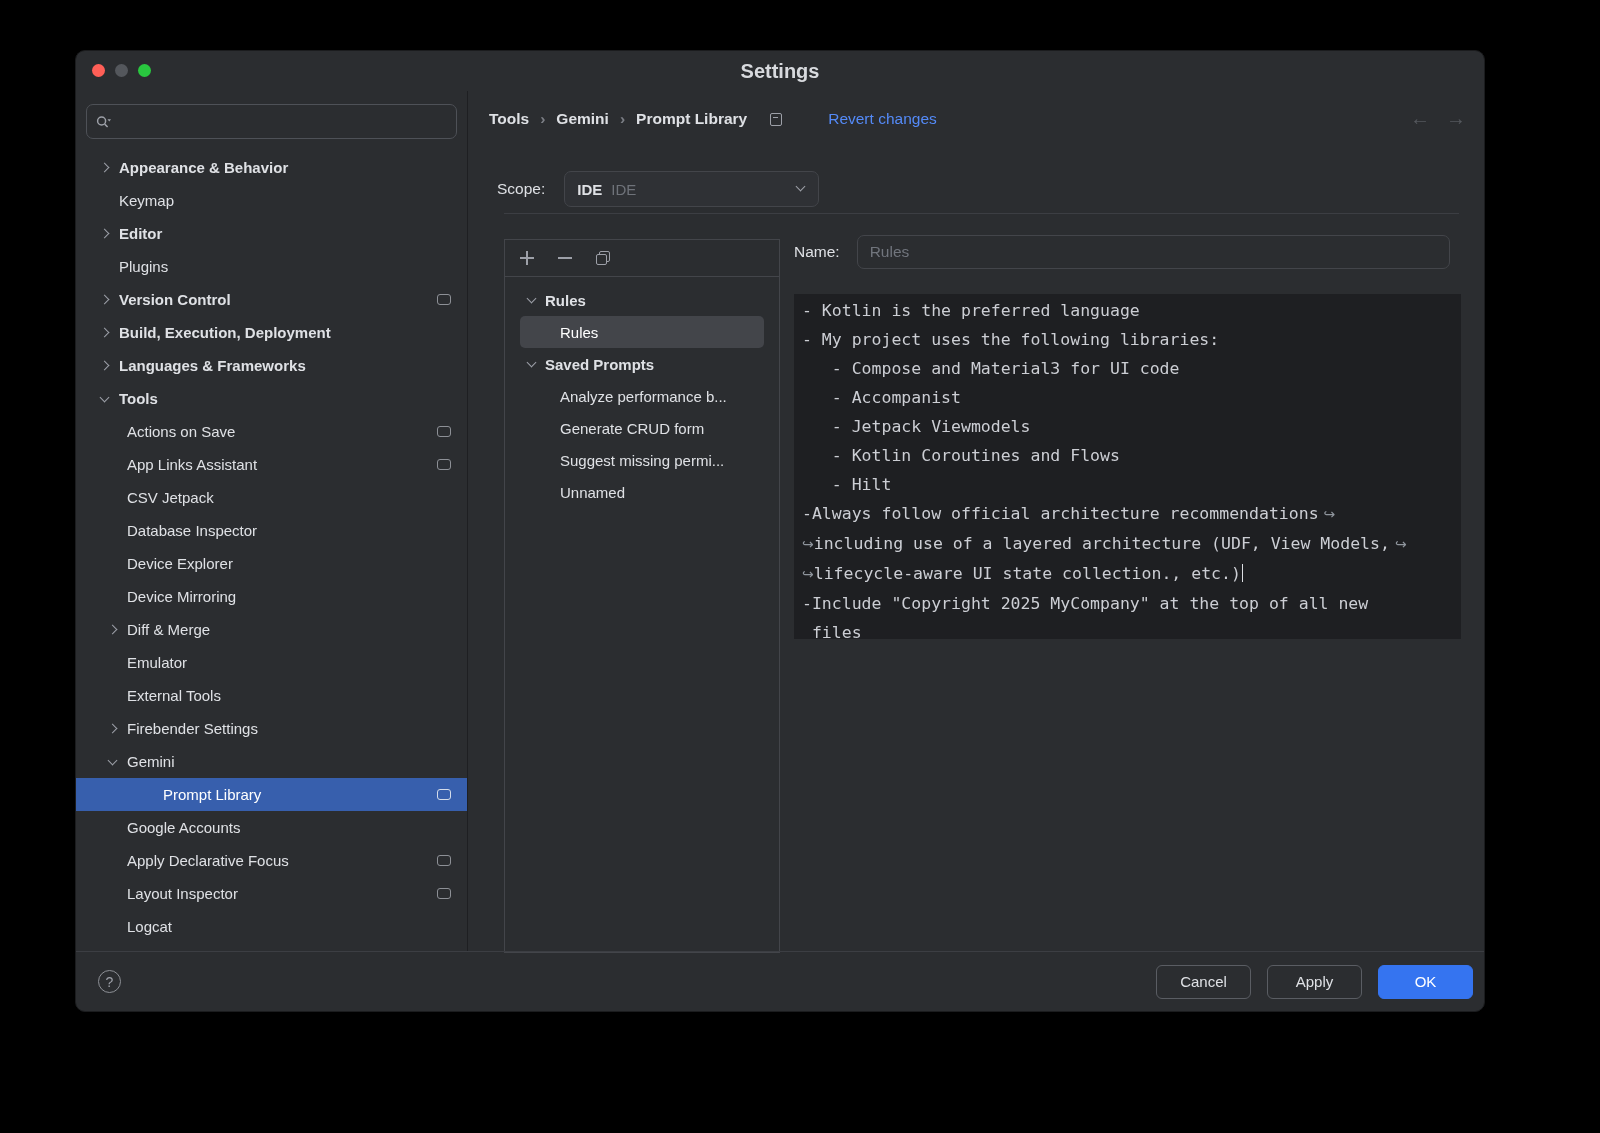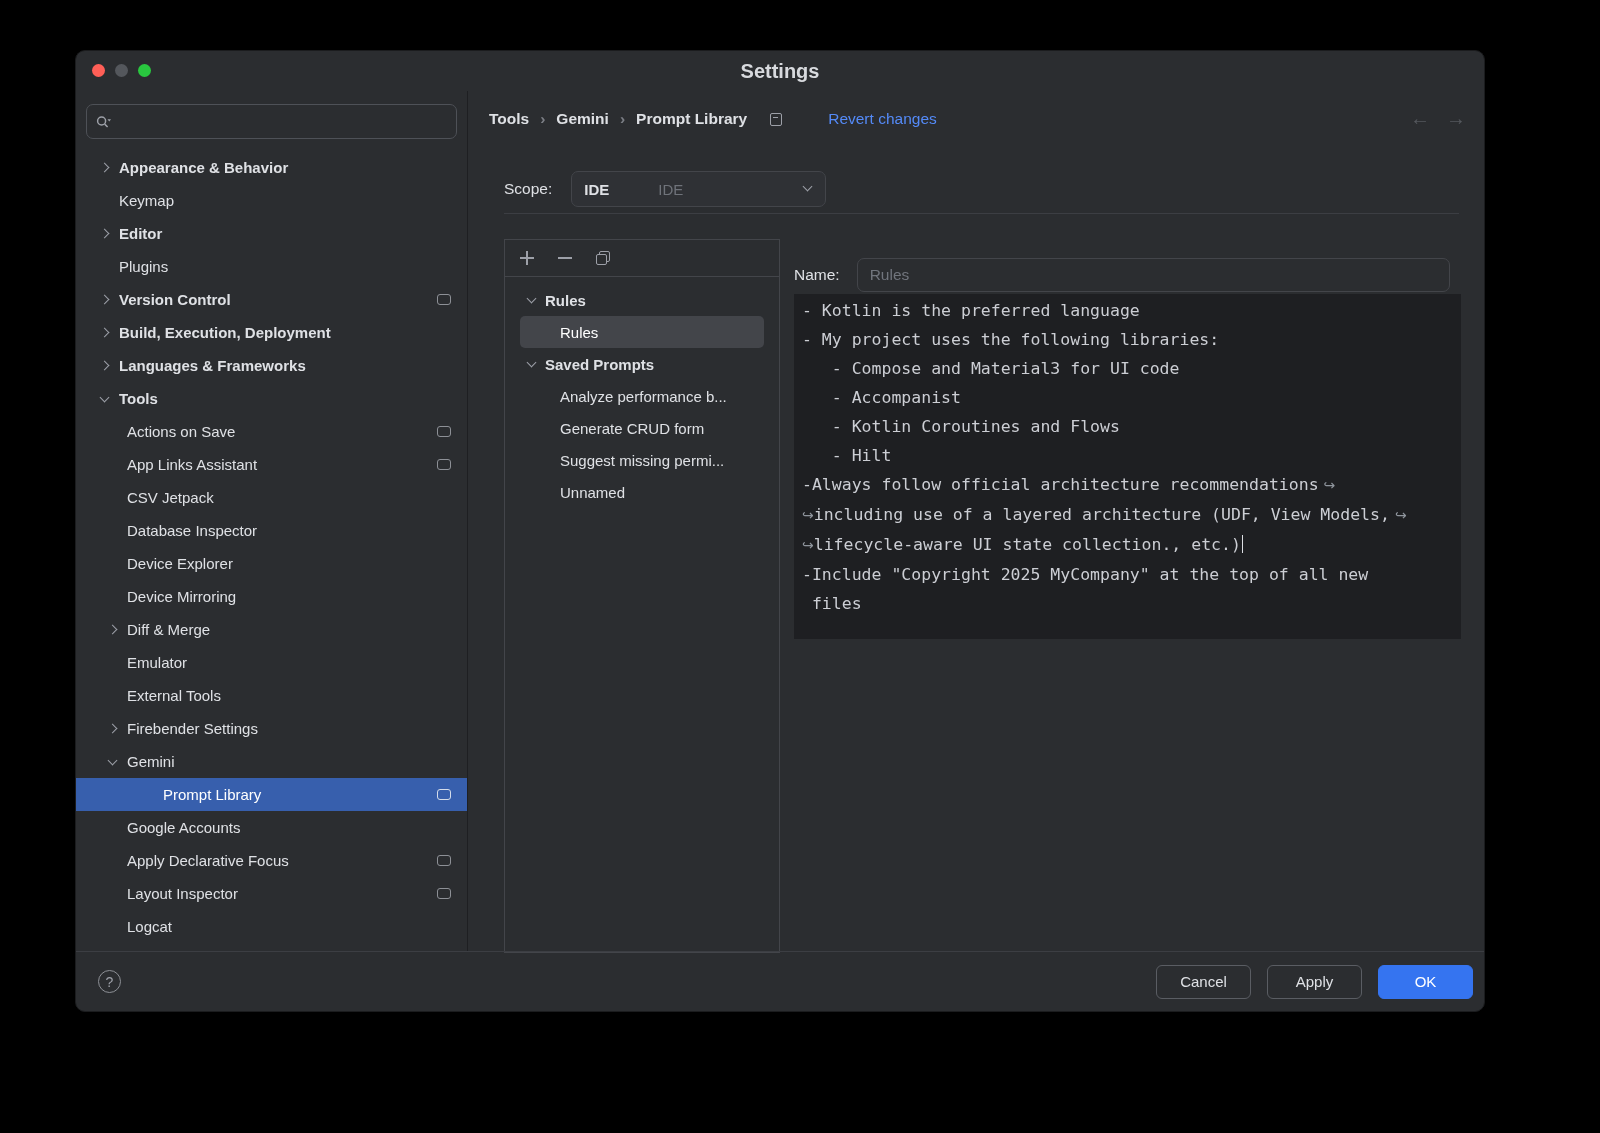--- a/index.html
+++ b/index.html
@@ -51,24 +51,24 @@
 
   .crumbs { position:absolute; left:20px; top:14px; height:28px; display:flex; align-items:center; gap:11px;
             font-weight:bold; font-size:15.5px; }
   .sep { color:#7b7e85; font-weight:bold; }
   .revert-icon { width:12px; height:13px; border:1.4px solid #9da0a8; border-radius:2px; margin-left:12px; position:relative; }
   .revert-icon::after { content:""; position:absolute; left:2px; top:3px; width:5px; height:1.4px; background:#9da0a8; }
   .revert { color:var(--link-blue,#548af7); font-weight:normal; font-size:15.5px; cursor:pointer;margin-left:35px; }
   .nav-arrows { position:absolute; right:18px; top:16px; display:flex; gap:16px; font-size:20px; color:#55585e; }
   .navarrow { cursor:default; }
 
-  .scope-row { position:absolute; left:35px; top:80px; height:36px; display:flex; align-items:center; gap:19px; }
+  .scope-row { position:absolute; left:28px; top:80px; height:36px; display:flex; align-items:center; gap:19px; }
   .scope-label { font-size:15.5px; }
   .scope-select { width:255px; height:36px; background:#2f3135; border:1px solid #43454a; border-radius:7px;
-                  display:flex; align-items:center; padding:0 12px; position:relative;gap:40px; }
+                  display:flex; align-items:center; padding:0 12px; position:relative; }
   .scope-val { font-weight:bold; }
   .scope-hint { color:#6f737a; margin-left:9px; }
   .scope-chev { position:absolute; right:14px; top:14px; }
 
   .hdiv { position:absolute; left:35px; right:25px; top:122px; height:1px; background:#3c3e43; }
 
   
   .prompt-panel { position:absolute; left:35px; top:148px; width:276px; height:714px; border:1px solid #43454a; }
   .ptoolbar { height:37px; border-bottom:1px solid #43454a; display:flex; align-items:center; gap:20px; padding-left:13px; }
   .tbtn { display:flex; align-items:center; justify-content:center; width:18px; height:18px; cursor:pointer; }
@@ -80,21 +80,21 @@
   .icon-copy::before { content:""; position:absolute; right:0; top:0; width:9px; height:9px; border:1.4px solid #9da0a8; border-radius:2px; }
   .icon-copy::after  { content:""; position:absolute; left:0; bottom:0; width:9px; height:9px; border:1.4px solid #9da0a8; border-radius:2px; background:#2b2d30; }
   .ptree { padding-top:7px; }
   .prow { height:32px; display:flex; align-items:center; cursor:default; }
   .pgroup { padding-left:22px; font-weight:bold; }
   .pgroup .chev-slot { width:18px; flex:0 0 18px; }
   .pitem { margin:0 15px; padding-left:40px; border-radius:5px; }
   .pitem.psel { background:#43454a; color:#fff; }
 
   
-  .name-row { position:absolute; left:325px; top:167px; height:34px; display:flex; align-items:center; gap:17px; }
+  .name-row { position:absolute; left:325px; top:144px; height:34px; display:flex; align-items:center; gap:17px; }
   .name-label { font-size:15.5px; }
   .name-input { width:593px; height:34px; background:transparent; border:1px solid #43454a; border-radius:7px;
                 color:#71757d; font-size:15.5px; padding:0 12px; outline:none; font-family:"Liberation Sans",sans-serif; }
   .editor { position:absolute; left:325px; top:203px; width:667px; height:345px; background:#1e1f22;
             font-family:"DejaVu Sans Mono","Liberation Mono",monospace; font-size:16.5px; line-height:29px;
             color:#ccced4; padding:2px 8px; overflow:hidden; cursor:text; }
   .eline { white-space:pre; }
   .wrap { color:#8f959d; font-family:"DejaVu Sans",sans-serif; font-size:14px; }
   .wrap.tail { margin-left:5px; }
   .caret { display:inline-block; width:1.6px; height:18px; background:#dcdee3; vertical-align:-3px; margin-left:1px; }
@@ -333,20 +333,21 @@
         <div class="name-row">
           <span class="name-label">Name:</span>
           <input class="name-input" value="Rules" style="">
         </div>
 
         <div class="editor">
             <div class="eline"><span class="etext">- Kotlin is the preferred language</span></div>
             <div class="eline"><span class="etext">- My project uses the following libraries:</span></div>
             <div class="eline"><span class="etext">   - Compose and Material3 for UI code</span></div>
             <div class="eline"><span class="etext">   - Accompanist</span></div>
+            <div class="eline"><span class="etext">   - Jetpack Viewmodels</span></div>
             <div class="eline"><span class="etext">   - Kotlin Coroutines and Flows</span></div>
             <div class="eline"><span class="etext">   - Hilt</span></div>
             <div class="eline"><span class="etext">-Always follow official architecture recommendations</span><span class="wrap tail">↪</span></div>
             <div class="eline"><span class="wrap">↪</span><span class="etext">including use of a layered architecture (UDF, View Models,</span><span class="wrap tail">↪</span></div>
             <div class="eline"><span class="wrap">↪</span><span class="etext">lifecycle-aware UI state collection., etc.)</span><span class="caret"></span></div>
             <div class="eline"><span class="etext">-Include "Copyright 2025 MyCompany" at the top of all new</span></div>
             <div class="eline"><span class="etext"> files</span></div>
           </div>
 
       </section>

